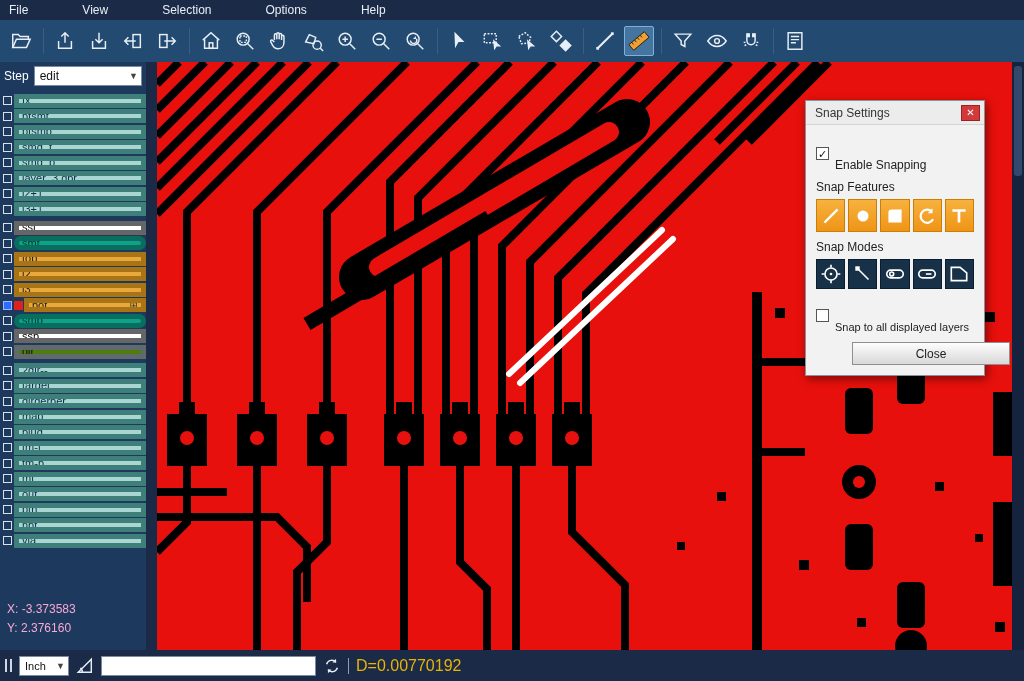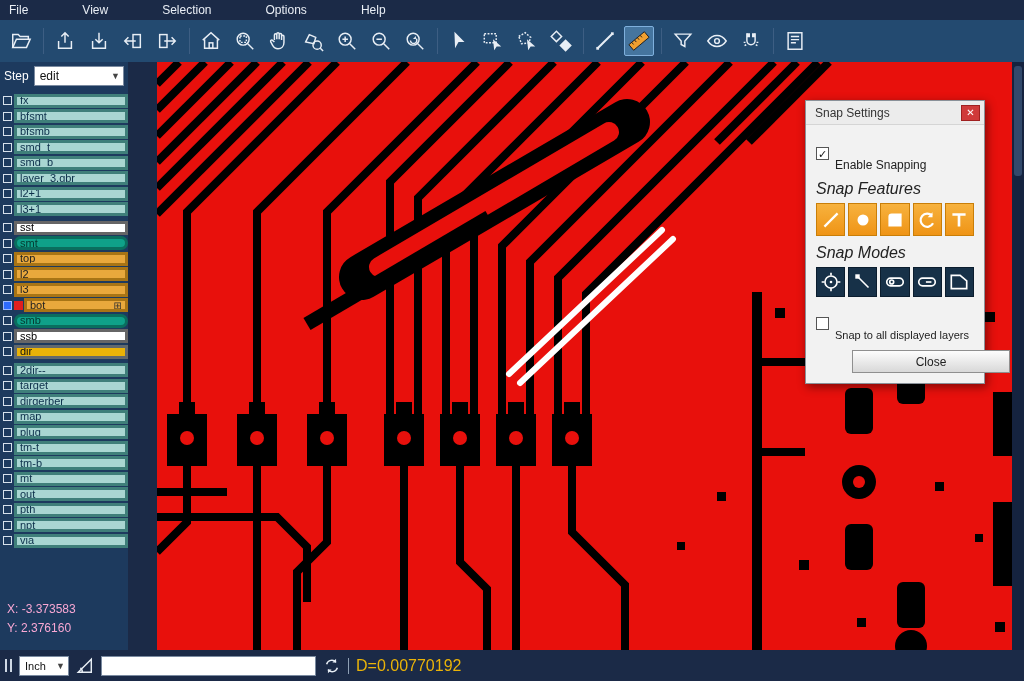--- a/index.html
+++ b/index.html
@@ -17,41 +17,41 @@
   .tbtn { width:30px; height:30px; display:flex; align-items:center; justify-content:center;
           border:1px solid transparent; border-radius:2px; margin-right:4px; }
   .tbtn svg { width:22px; height:22px; stroke:#e8eef5; fill:none; stroke-width:1.6; }
   .tbtn.active { background:#45759f; border:1px solid #7fb0dd; }
   .tsep { width:1px; height:26px; background:#3d5e83; margin:0 6px 0 3px; }
 
   
   .workspace { position:absolute; left:0; top:62px; width:1024px; height:588px; }
 
   
-  .sidebar { position:absolute; left:0; top:0; width:128px; height:588px; background:#1d3a5e; }
+  .sidebar { position:absolute; left:0; top:0; width:146px; height:588px; background:#1d3a5e; }
   .step-row { height:28px; display:flex; align-items:center; padding:0 4px; gap:5px; background:#1d3a5e; }
   .step-label { color:#fff; font-size:12px; }
   .combo { background:#fff; border:1px solid #7a8aa0; height:20px; flex:1;
            display:flex; align-items:center; justify-content:space-between;
            font-size:12px; color:#111; padding:0 3px 0 5px; }
   .combo .arr { color:#444; font-size:9px; }
 
   .layer-list { padding-top:3px; }
   .layer-row { height:15.5px; display:flex; align-items:center; }
   .layer-row.gap { margin-top:3px; }
   .lr-check { width:9px; height:9px; border:1px solid #d7e1ec; margin:0 2px 0 3px; flex:0 0 9px; }
   .layer-row.active .lr-check { background:#2e6bff; border-color:#9db8ff; }
   .lr-swatch { width:9px; height:9px; background:#e01f1f; margin-right:1px; flex:0 0 9px; }
-  .lr-name { flex:1; font-size:11px; line-height:13px; padding:0 3px; border:3px solid #0f766e;
+  .lr-name { flex:1; font-size:11px; line-height:13px; padding:0 3px; border:5px solid #0f766e;
              height:14px; display:flex; align-items:center; justify-content:space-between; overflow:hidden; }
   .c-cyan   { background:#a9d6d2; border-color:#3f7f7a; color:#0c2f4a; }
   .c-white  { background:#ffffff; border-color:#666;    color:#000; }
   .c-green  { background:#0fa189; border-color:#0a6e5e; color:#04372e;border-radius:7px; }
   .c-orange { background:#e9a83c; border-color:#a87415; color:#222; }
-  .c-gray   { background:#eab308; border-color:#62696d; color:#111; }
+  .c-gray   { background:#4d7c0f; border-color:#62696d; color:#111; }
   .lr-grid { font-size:10px; color:#333; }
 
   .coords { position:absolute; left:7px; bottom:12px; color:#f9a8d4; font-size:12px; line-height:19px; }
 
   
   .canvas { position:absolute; left:157px; top:0; width:855px; height:588px; background:#e8100c; }
   .canvas svg { width:100%; height:100%; display:block; }
 
   
   .vscroll { position:absolute; right:0; top:0; width:12px; height:588px; background:#15233f; }
@@ -75,21 +75,21 @@
   .dlg-title { height:24px; background:#ececec; border-bottom:1px solid #d5d5d5; display:flex;
                align-items:center; justify-content:space-between; padding:0 4px 0 9px; }
   .dlg-title-text { font-size:12px; color:#333; }
   .dlg-close { width:19px; height:16px; background:#d03a3a; border:1px solid #a02020; color:#fff;
                font-size:10px; line-height:14px; text-align:center; cursor:default; }
   .dlg-body { padding:9px 10px 10px; }
   .chk-row { display:flex; align-items:center; gap:6px; margin-bottom:8px; }
   .chk { width:13px; height:13px; background:#fff; border:1px solid #555; font-size:11px;
          line-height:12px; text-align:center; color:#111; flex:0 0 13px; }
   .chk-label { font-size:12px; color:#222;margin-top:24px; }
-  .sec-label { font-size:16px; color:#222; margin:2px 0 5px;font-style:italic; }
+  .sec-label { font-size:12px; color:#222; margin:2px 0 5px; }
   .btn-row { display:flex; gap:3px; margin-bottom:8px; }
   .fbtn { width:33px; height:33px; background:linear-gradient(#f7b23e,#ef9416); border:1px solid #c97e08;
           display:flex; align-items:center; justify-content:center; }
   .fbtn svg { width:22px; height:22px; stroke:#fff; fill:none; stroke-width:2; }
   .mbtn { width:33px; height:30px; background:#173148; border:1px solid #0b1d2e;
           display:flex; align-items:center; justify-content:center; }
   .mbtn svg { width:22px; height:22px; stroke:#fff; fill:none; stroke-width:1.5; }
   .chk-row.small .chk-label { font-size:11px; }
   .close-btn { display:block; width:100%; height:23px; margin-top:9px; background:linear-gradient(#fdfdfd,#d8d8d8);
                border:1px solid #8f8f8f; font-size:12px; color:#222; font-family:"Liberation Sans",sans-serif;margin-left:36px; }

